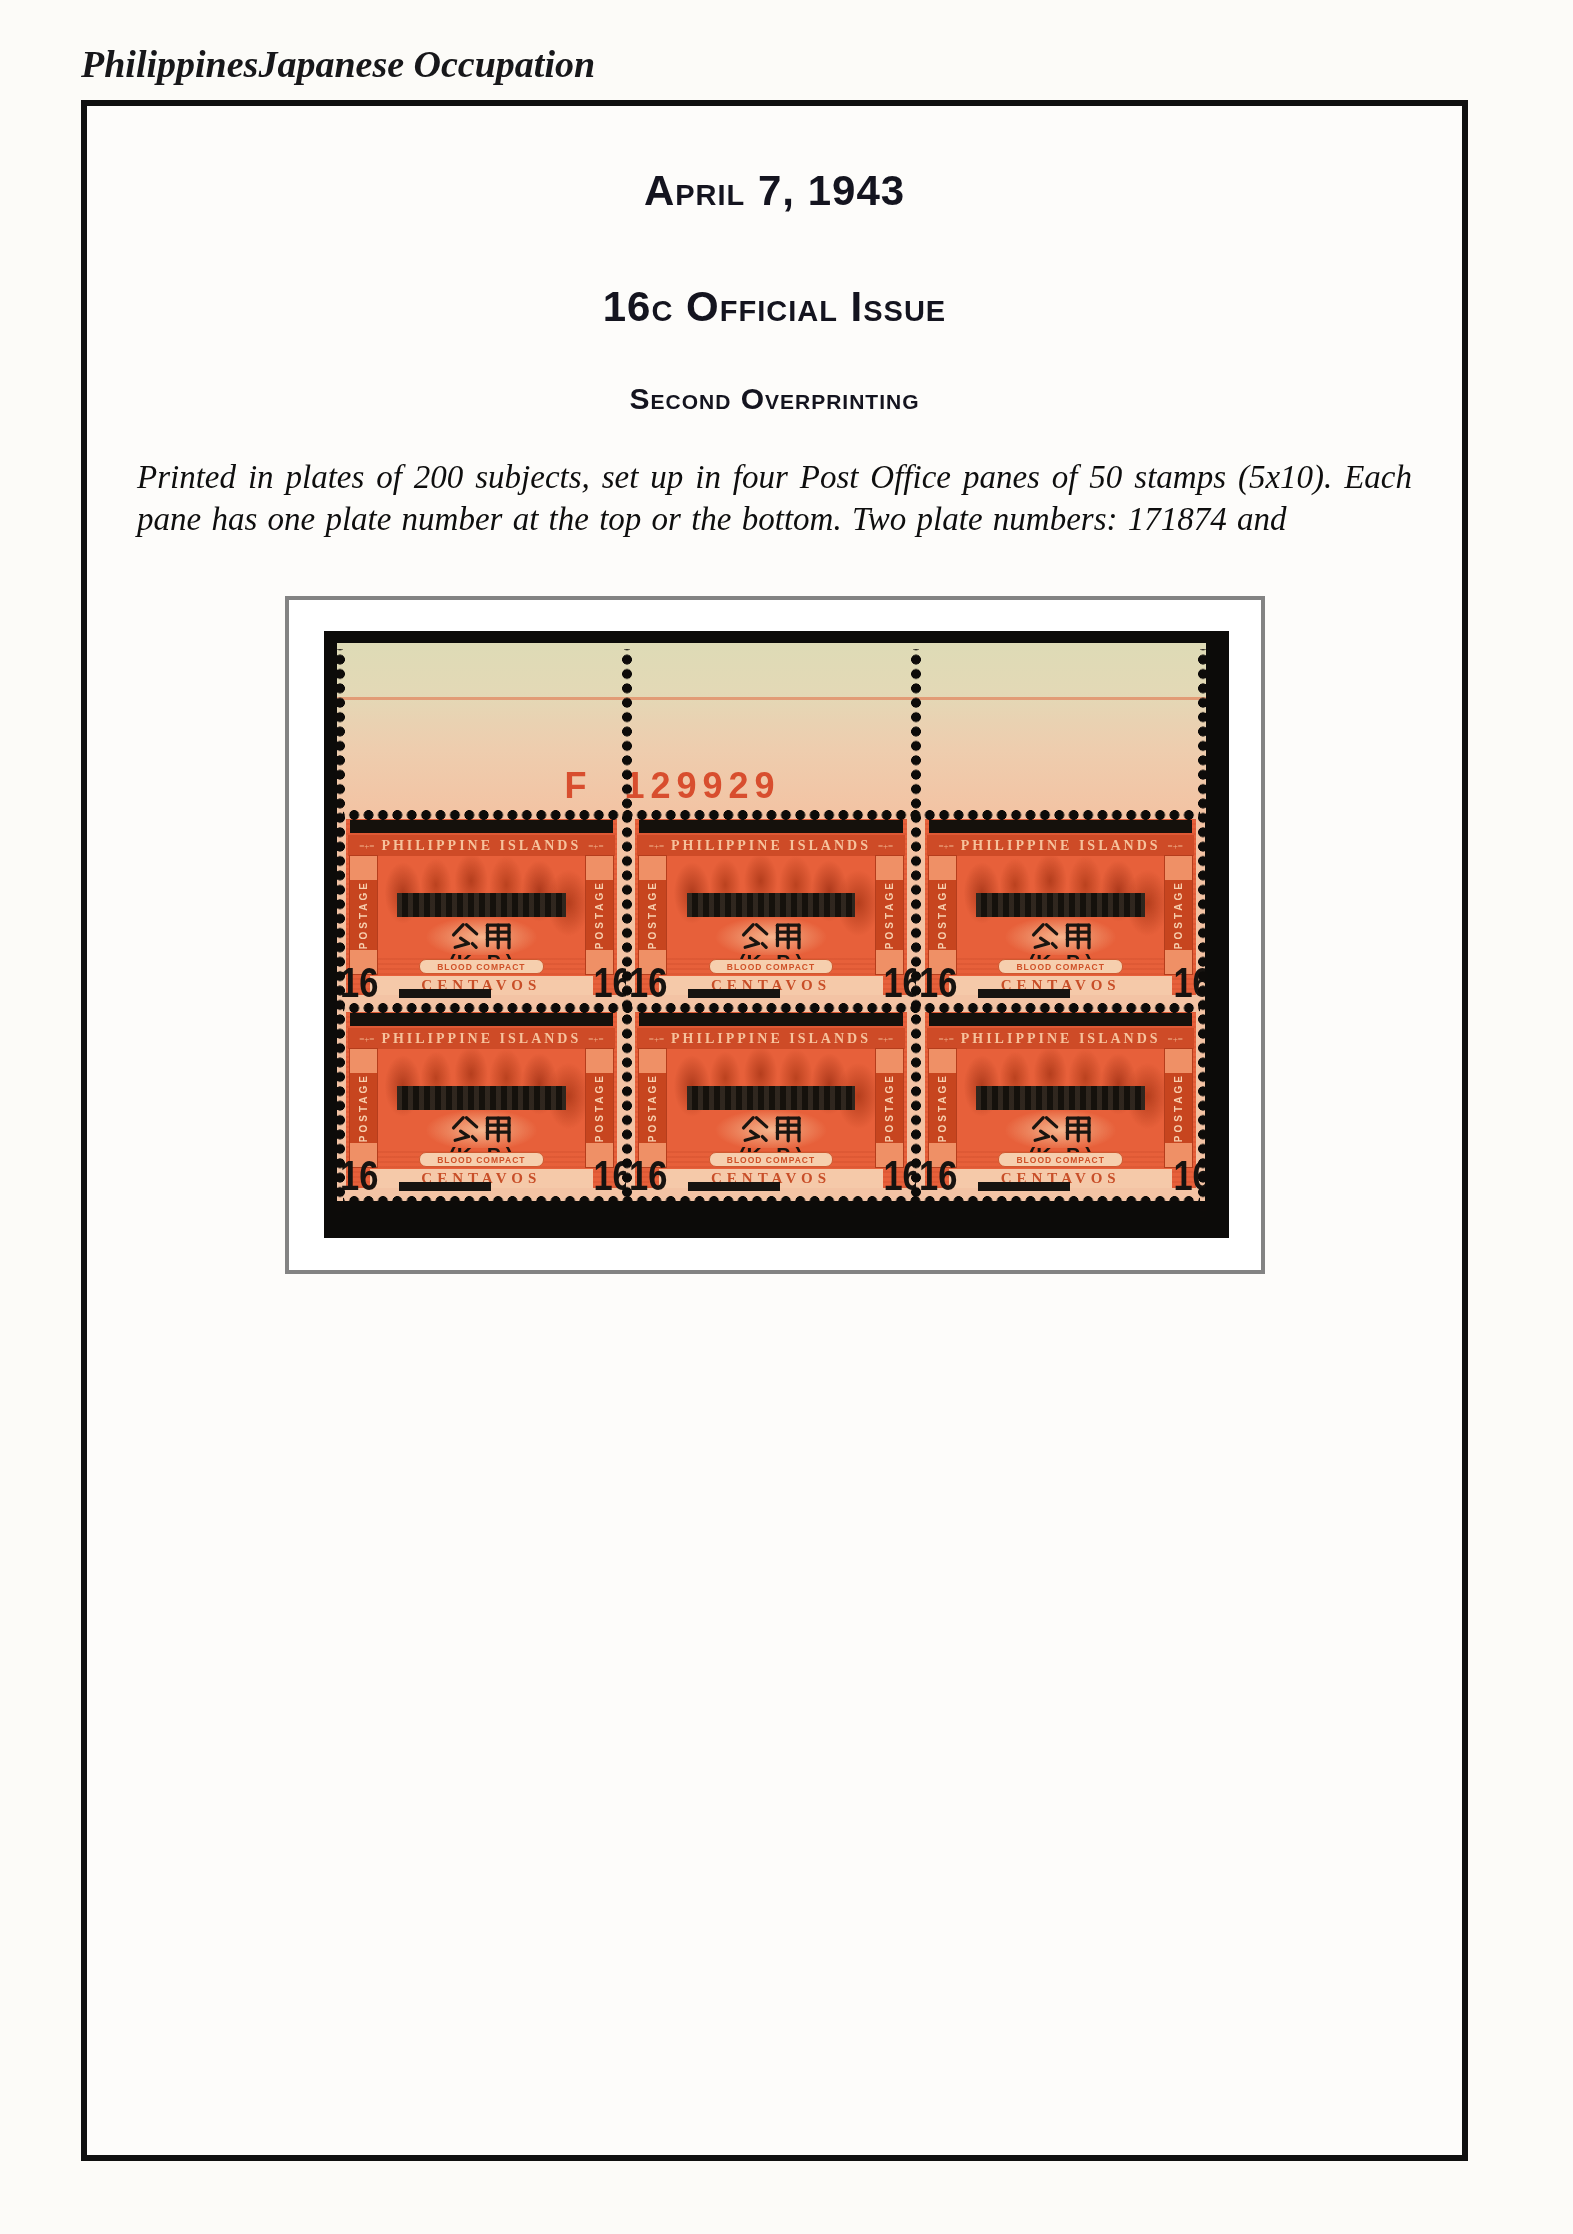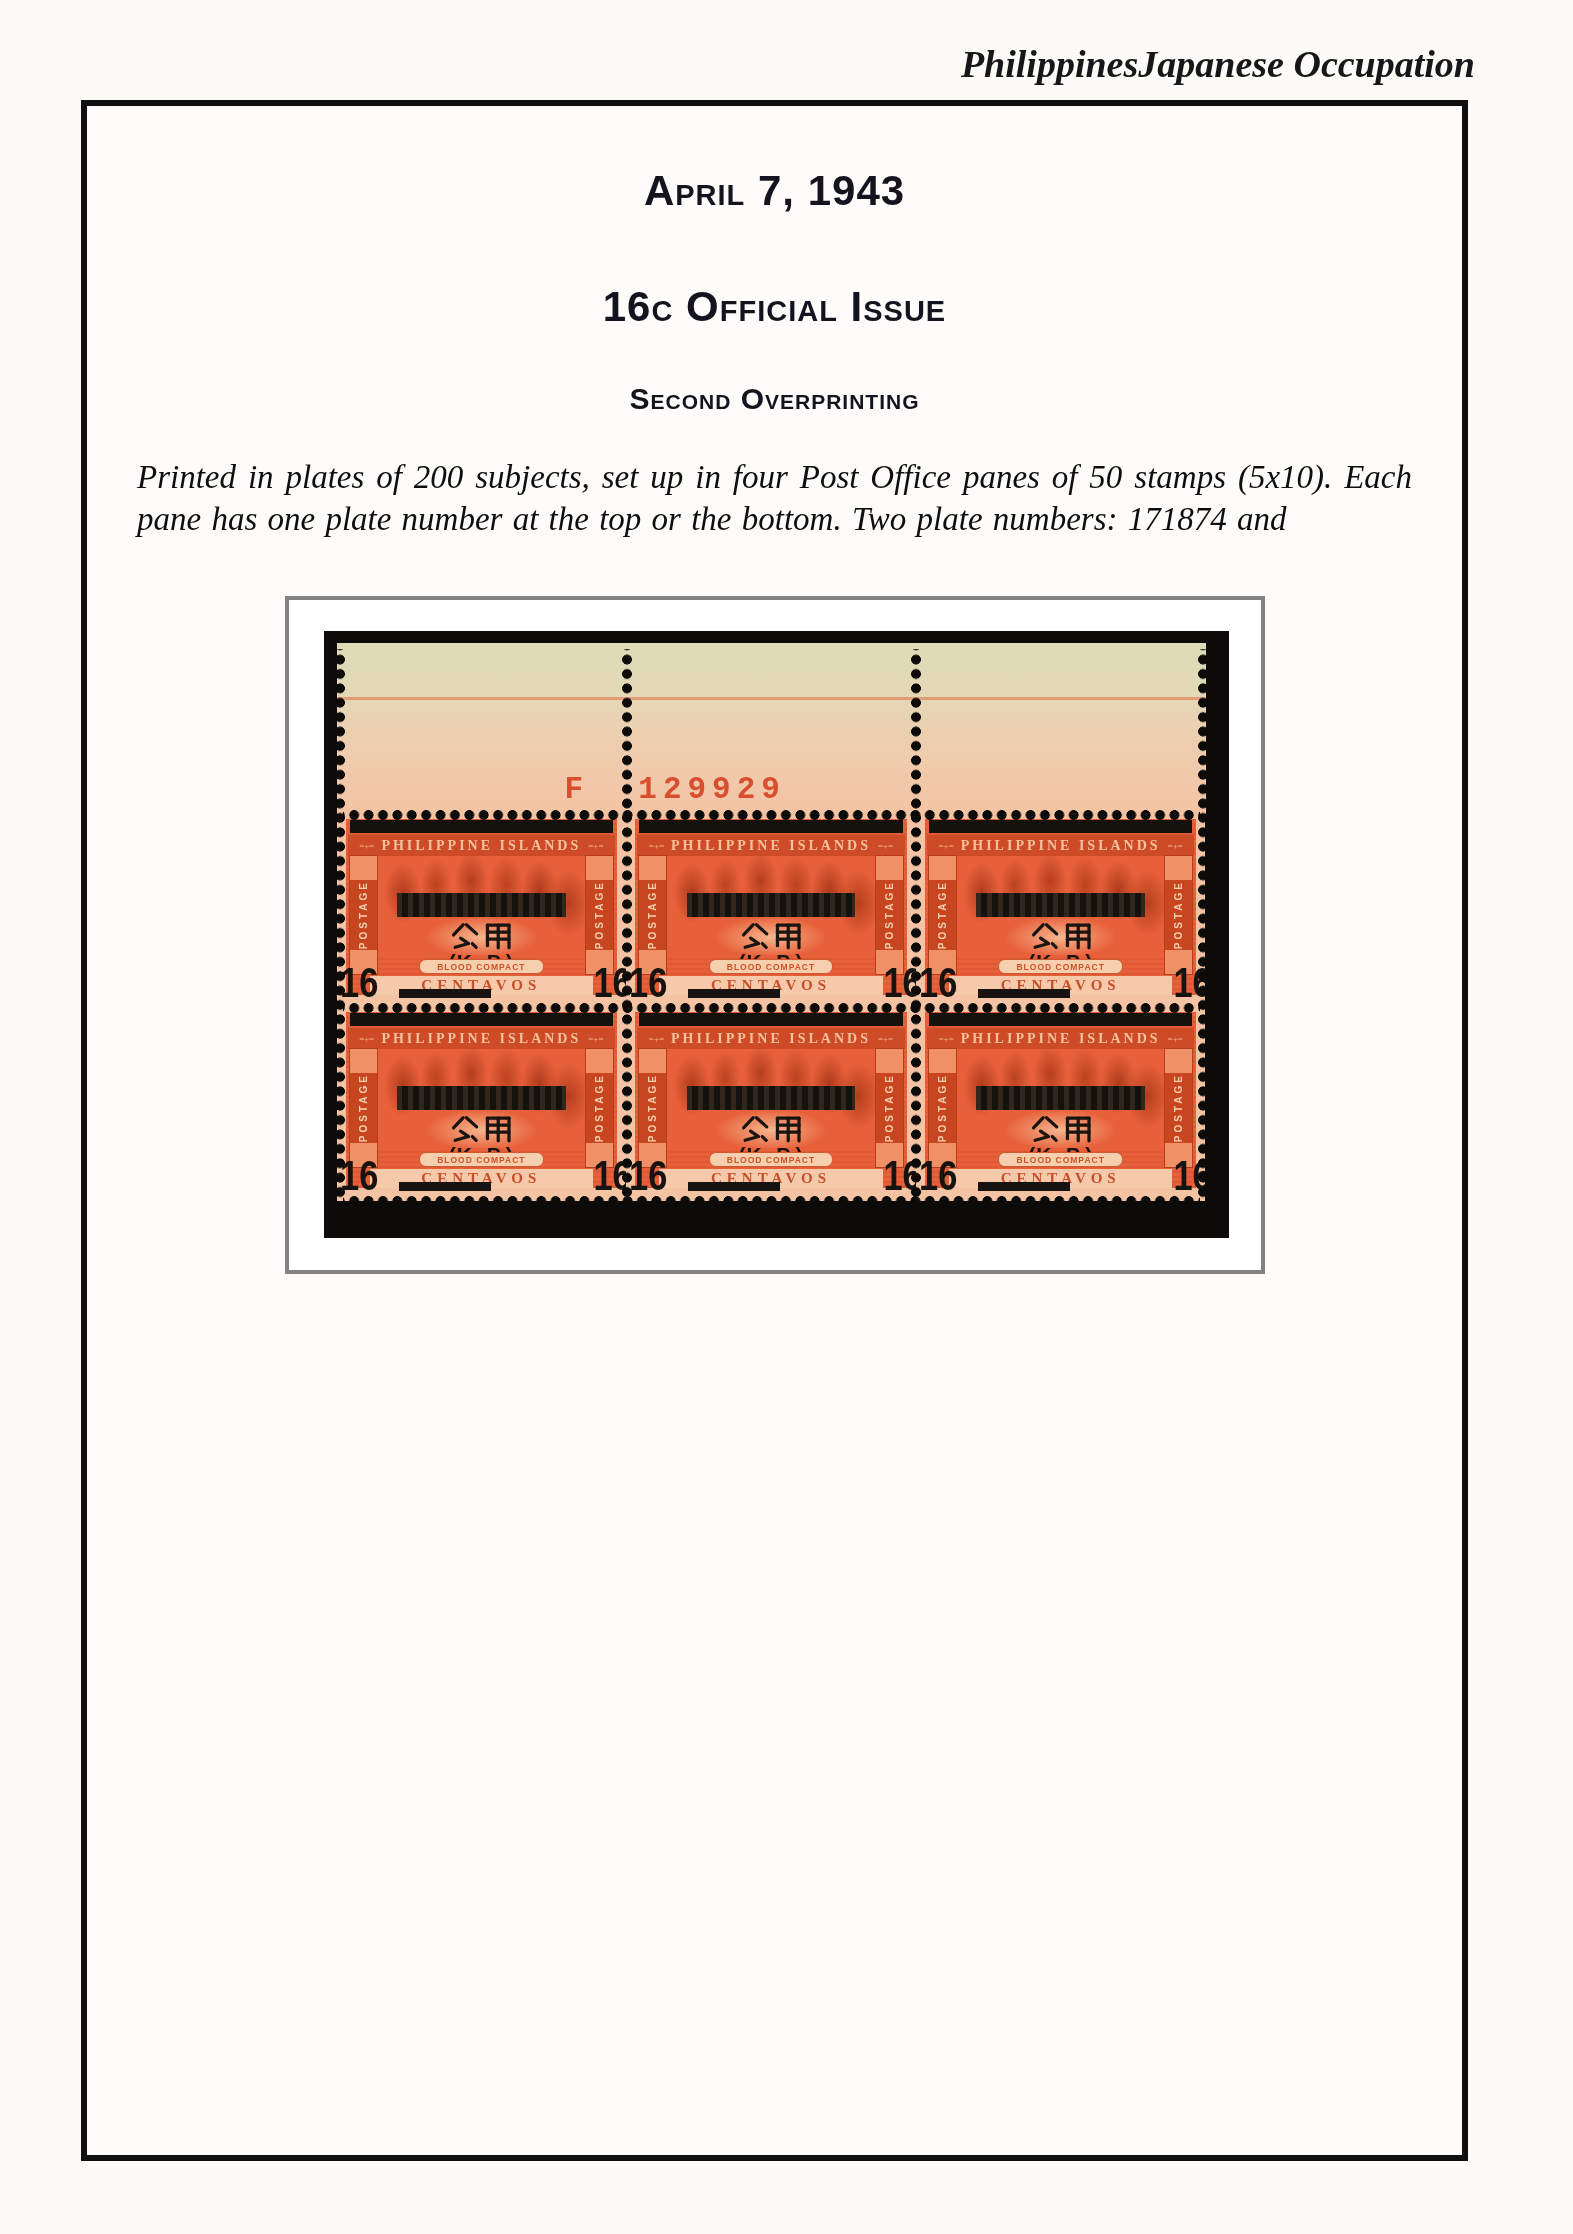--- a/index.html
+++ b/index.html
@@ -5,22 +5,22 @@
   html,body{margin:0;padding:0;}
   body{
     width:1573px;height:2234px;position:relative;
     background:#fcfbf8;
     font-family:"Liberation Serif", serif;
     color:#111;
     overflow:hidden;
   }
   
   .page-header{
-    position:absolute;top:42px;left:81px;right:98px;
-    display:flex;justify-content:flex-end;align-items:baseline;
+    position:absolute;top:42px;left:81px;right:105px;
+    display:flex;justify-content:flex-start;align-items:baseline;
   }
   .hdr{
     font-family:"Liberation Serif", serif;
     font-style:italic;font-weight:700;font-size:38px;color:#17171a;
     letter-spacing:0px;
   }
   
   .page-box{
     position:absolute;left:81px;top:100px;width:1387px;height:2061px;
     border:6px solid #101010;background:#fdfcfa;box-sizing:border-box;
@@ -52,22 +52,22 @@
   .selvage{
     position:relative;height:172px;width:100%;
     background:linear-gradient(180deg,#dedbb6 0%,#e3d9b6 28%,#e9d2b2 45%,#eecdae 62%,#f3c3a3 100%);
   }
   .selvage-line{
     position:absolute;left:0;right:0;top:54px;height:3px;
     background:rgba(224,96,56,0.5);
   }
   .plate-number{
     position:absolute;left:228px;bottom:8px;
-    font-family:Liberation Mono, monospace;
-    font-weight:700;font-size:31px;color:#d84e2e;
+    font-family:Liberation Sans, sans-serif;
+    font-weight:700;font-size:36px;color:#d84e2e;
     letter-spacing:6px;white-space:pre;
   }
   
   .stamps-grid{
     display:grid;grid-template-columns:repeat(3,1fr);grid-auto-rows:193px;
     width:100%;
   }
   .stamp{
     position:relative;background:#f3c3a4;box-sizing:border-box;
     overflow:hidden;

